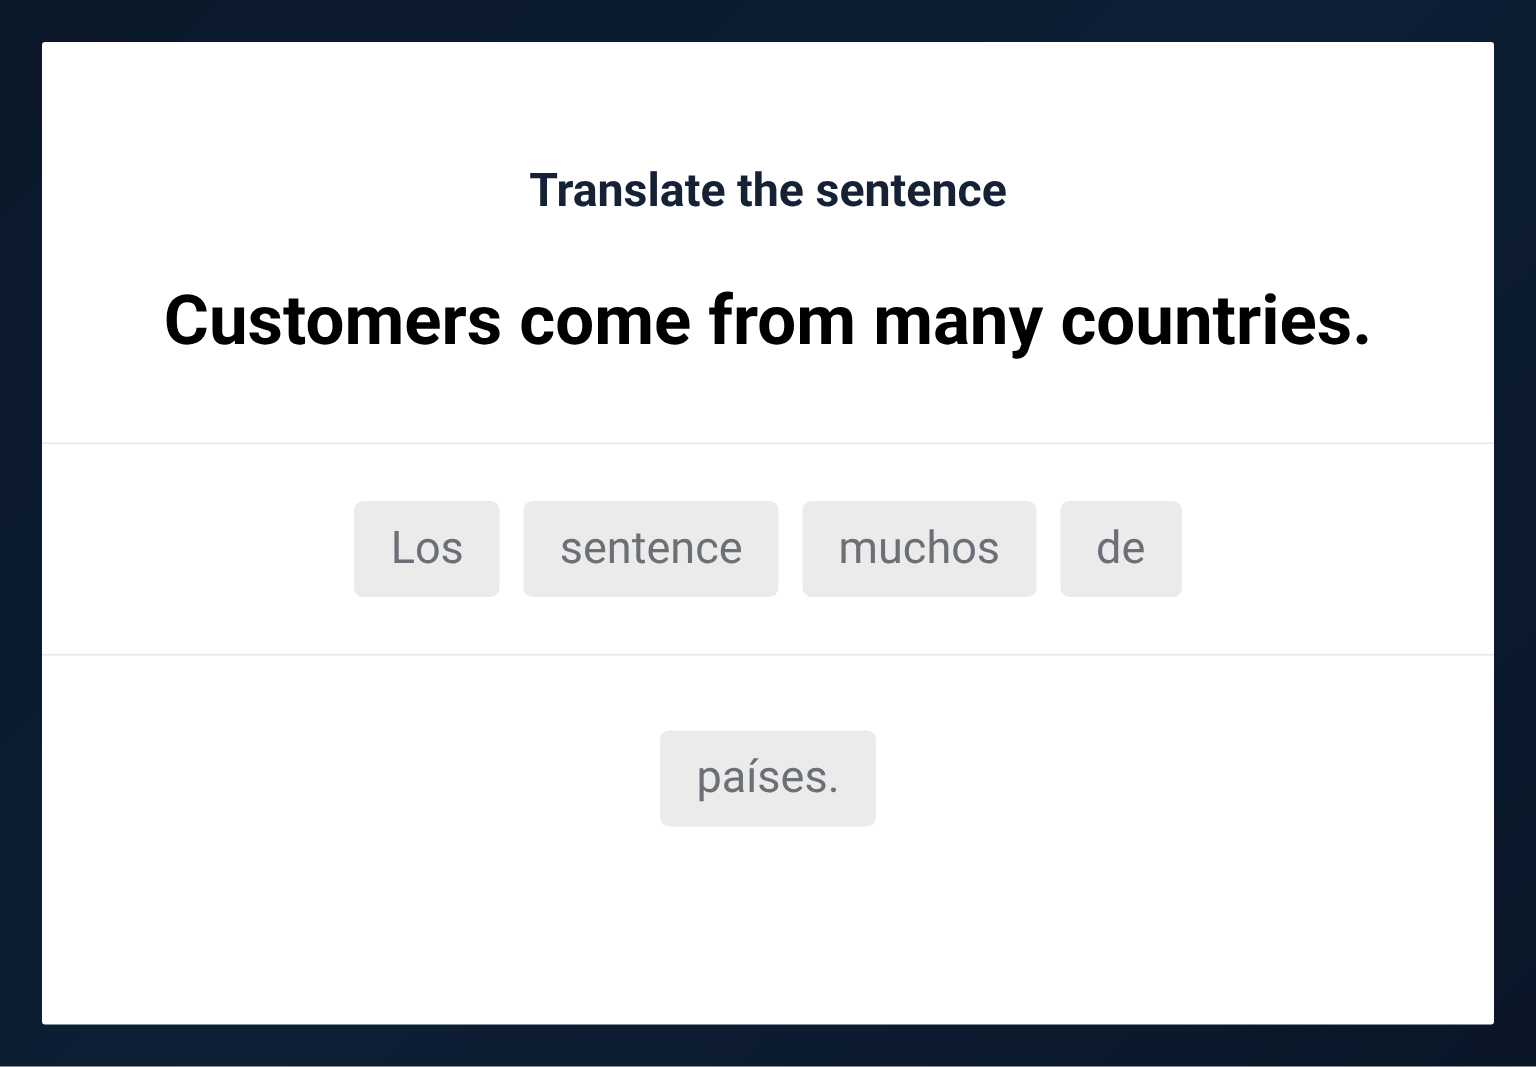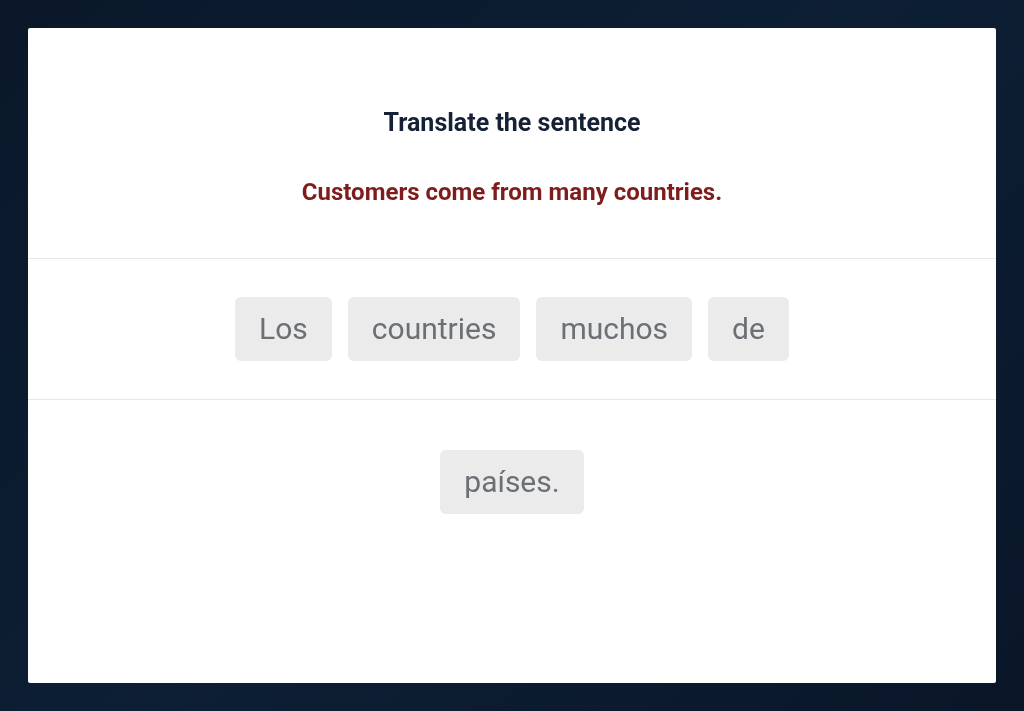--- a/index.html
+++ b/index.html
@@ -25,29 +25,29 @@
       display: flex;
       flex-direction: column;
       overflow: hidden;
     }
     .header-section {
       padding: 80px 40px 50px 40px;
       text-align: center;
       border-bottom: 1px solid #e8e8e8;
     }
     .instruction {
-      font-size: 25px;
+      font-size: 31px;
       font-weight: 700;
       color: #152235;
       margin-bottom: 40px;
     }
     .sentence {
-      font-size: 24px;
+      font-size: 46px;
       font-weight: 700;
-      color: #7f1d1d;
+      color: #000000;
       line-height: 1.3;
     }
     .answer-row {
       padding: 38px 40px;
       text-align: center;
       border-bottom: 1px solid #e8e8e8;
       display: flex;
       justify-content: center;
       align-items: center;
       flex-wrap: wrap;
@@ -79,21 +79,21 @@
 <body>
 
 <div class="card">
   <div class="header-section">
     <div class="instruction">Translate the sentence</div>
     <div class="sentence">Customers come from many countries.</div>
   </div>
 
   <div class="answer-row">
     <span class="word-chip">Los</span>
-    <span class="word-chip">countries</span>
+    <span class="word-chip">sentence</span>
     <span class="word-chip">muchos</span>
     <span class="word-chip">de</span>
   </div>
 
   <div class="word-bank">
     <span class="word-chip">países.</span>
   </div>
 </div>
 
 </body></html>

